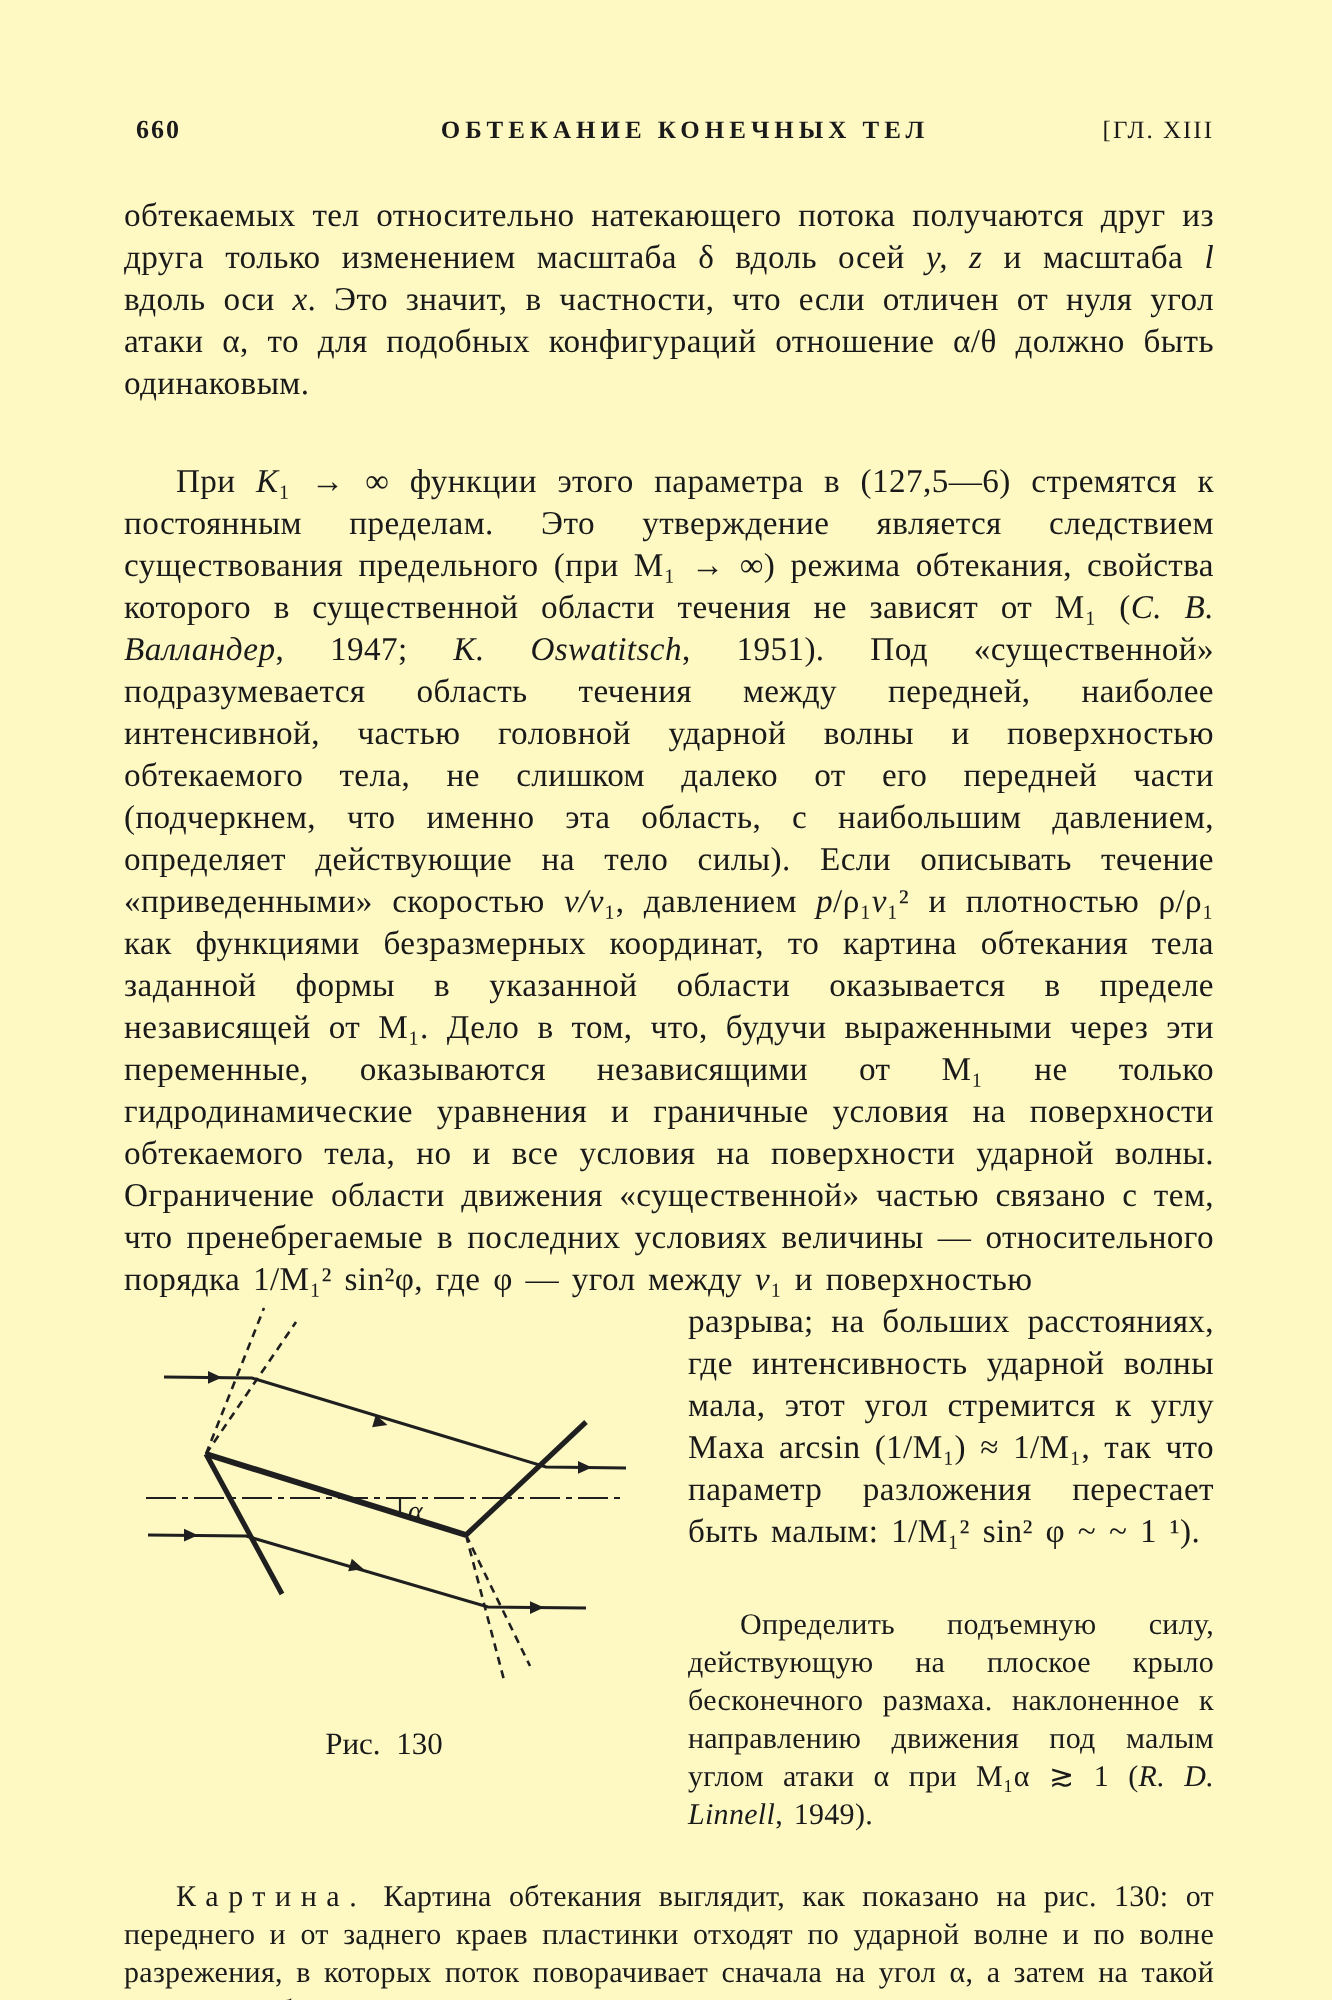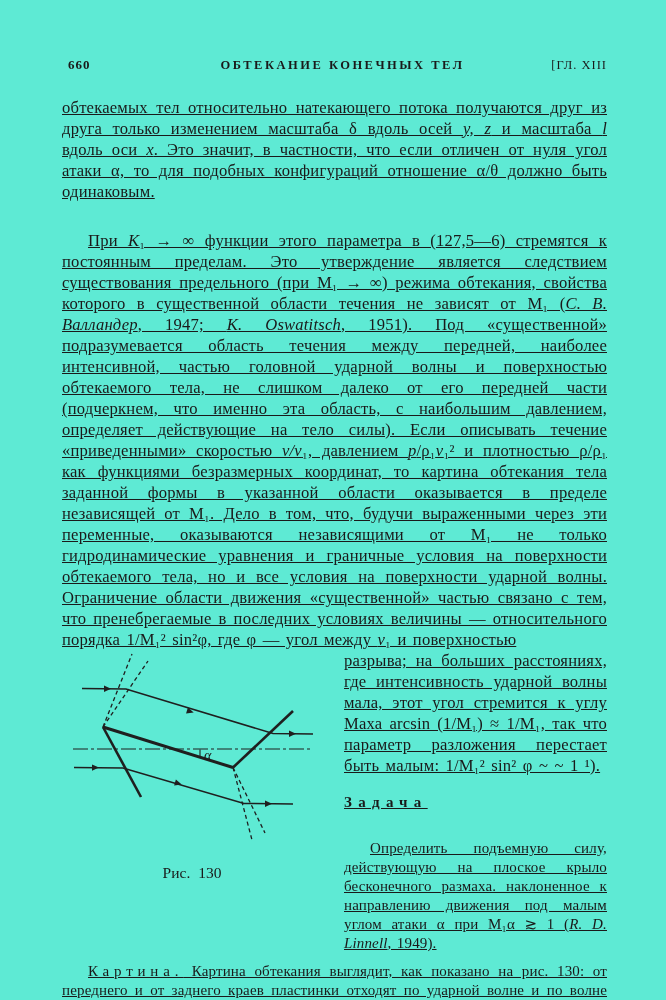--- a/index.html
+++ b/index.html
@@ -1,26 +1,25 @@
 <!DOCTYPE html>
 <html lang="ru"><head>
 <meta charset="utf-8">
 <style>
   html,body{margin:0;padding:0;background:#e8e8e4;}
   .page{
     position:relative;
     width:666px;height:1000px;
     margin:0 auto;
-    background:#5eead4;
+    background:#fef9c3;
     box-sizing:border-box;
     padding:57px 59px 0 62px;
     font-family:"Liberation Serif","DejaVu Serif",serif;
     color:#1a1a1a;
     overflow:hidden;
-    text-decoration:underline;
   }
   
   .header{position:relative;height:16px;font-size:13px;margin-bottom:24px;}
   .pn{position:absolute;left:6px;top:0;font-weight:bold;letter-spacing:1px;}
   .rt{position:absolute;left:16px;right:0;top:1px;text-align:center;font-size:12.5px;letter-spacing:2.5px;font-weight:bold;}
   .ch{position:absolute;right:0;top:1px;font-size:12.5px;letter-spacing:1px;}
   
   p{margin:0;}
   .body{
     font-size:16.6px;line-height:21px;
@@ -102,21 +101,20 @@
           <polygon points="0,-3.2 7,0 0,3.2" transform="translate(113,132.5) rotate(16.4)"></polygon>
           <polygon points="0,-3.2 7,0 0,3.2" transform="translate(203,153.8)"></polygon>
         </g>
         <text x="142" y="110" font-size="14" font-style="italic" fill="#1a1a1a" font-family="Liberation Serif, DejaVu Serif, serif">α</text>
       </svg>
       <div class="caption">Рис. 130</div>
     </div>
 
     <p class="body"><span>разрыва; на больших расстояниях, где интенсивность ударной волны мала, этот угол стремится к углу Маха arcsin (1/M₁) ≈ 1/M₁, так что параметр разложения перестает быть малым: 1/M₁² sin² φ ~ ~ 1 ¹).</span></p>
 
-    <h4 class="task-h">Задача</h4>
 
     <p class="petit indent"><span>Определить подъемную силу, действующую на плоское крыло бесконечного размаха. наклоненное к направлению движения под малым углом атаки α при M₁α ≳ 1 (</span><span class="it">R. D. Linnell</span><span>, 1949).</span></p>
 
   </div>
 
   <p class="petit indent clear"><span class="spaced">Картина.</span><span> Картина обтекания выглядит, как показано на рис. 130: от переднего и от заднего краев пластинки отходят по ударной волне и по волне разрежения, в которых поток поворачивает сначала на угол α, а затем на такой же угол в обратном направлении.</span></p>
 
 </div>
 
 </body></html>

